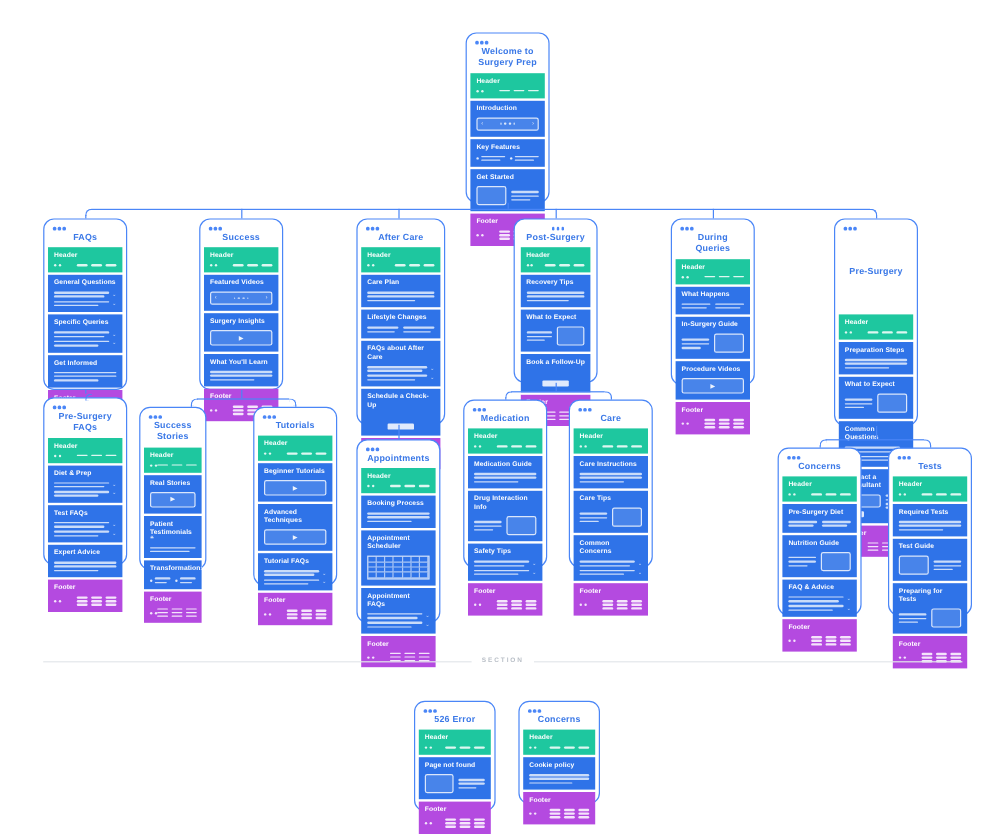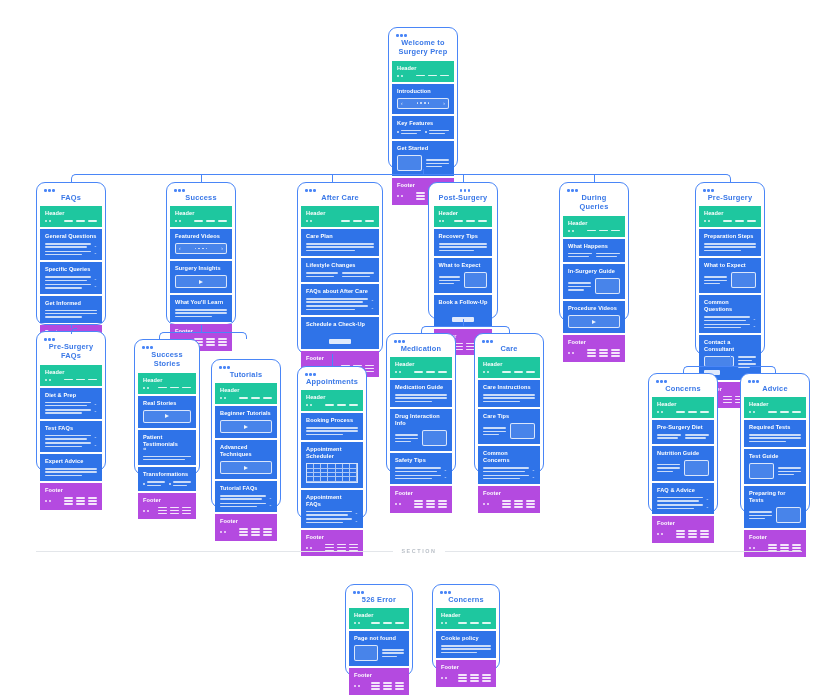--- a/index.html
+++ b/index.html
@@ -360,21 +360,21 @@
               <div class="col">
                 <i></i>
                 <i></i>
                 <i></i>
               </div>
             </div>
           </div>
         </div>
       </div>
     </div>
-    <div class="card" style="left: 297px; top: 182px; width: 86px; height: 172px;">
+    <div class="card" style="left: 297px; top: 182px; width: 74px; height: 172px;">
       <div class="card-dots">
         <i></i>
         <i></i>
         <i></i>
       </div>
       <div class="card-title">After Care</div>
       <div class="card-body">
         <div class="blk b-header">
           <div class="blk-label">Header</div>
           <div class="hdr-row">
@@ -619,21 +619,21 @@
               <div class="col">
                 <i></i>
                 <i></i>
                 <i></i>
               </div>
             </div>
           </div>
         </div>
       </div>
     </div>
-    <div class="card" style="left: 695px; top: 182px; width: 70px; height: 173px;">
+    <div class="card" style="left: 695px; top: 182px; width: 70px; height: 173px; gap: 28px;">
       <div class="card-dots">
         <i></i>
         <i></i>
         <i></i>
       </div>
       <div class="card-title">Pre-Surgery</div>
       <div class="card-body">
         <div class="blk b-header">
           <div class="blk-label">Header</div>
           <div class="hdr-row">
@@ -816,21 +816,21 @@
               <div class="col">
                 <i></i>
                 <i></i>
                 <i></i>
               </div>
             </div>
           </div>
         </div>
       </div>
     </div>
-    <div class="card" style="left: 134px; top: 339px; width: 66px; height: 136px;">
+    <div class="card" style="left: 116px; top: 339px; width: 56px; height: 136px;">
       <div class="card-dots">
         <i></i>
         <i></i>
         <i></i>
       </div>
       <div class="card-title">Success Stories</div>
       <div class="card-body">
         <div class="blk b-header">
           <div class="blk-label">Header</div>
           <div class="hdr-row">
@@ -899,21 +899,21 @@
               <div class="col">
                 <i></i>
                 <i></i>
                 <i></i>
               </div>
             </div>
           </div>
         </div>
       </div>
     </div>
-    <div class="card" style="left: 211px; top: 339px; width: 70px; height: 149px; margin-top: 20px;">
+    <div class="card" style="left: 211px; top: 339px; width: 70px; height: 149px;">
       <div class="card-dots">
         <i></i>
         <i></i>
         <i></i>
       </div>
       <div class="card-title">Tutorials</div>
       <div class="card-body">
         <div class="blk b-header">
           <div class="blk-label">Header</div>
           <div class="hdr-row">
@@ -1365,21 +1365,21 @@
           </div>
         </div>
       </div>
     </div>
     <div class="card" style="left: 740px; top: 373px; width: 70px; height: 140px;">
       <div class="card-dots">
         <i></i>
         <i></i>
         <i></i>
       </div>
-      <div class="card-title">Advice</div>
+      <div class="card-title">Tests</div>
       <div class="card-body">
         <div class="blk b-header">
           <div class="blk-label">Header</div>
           <div class="hdr-row">
             <div class="logo-dots">
               <i></i>
               <i></i>
             </div>
             <div class="nav-dashes">
               <i></i>

